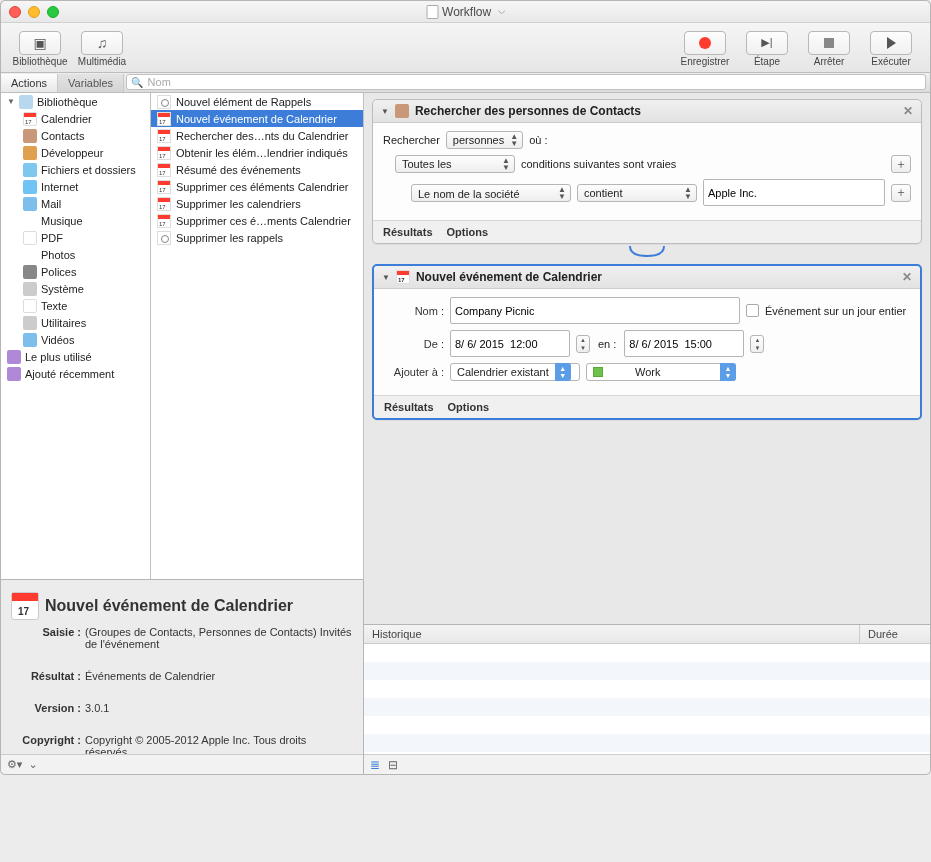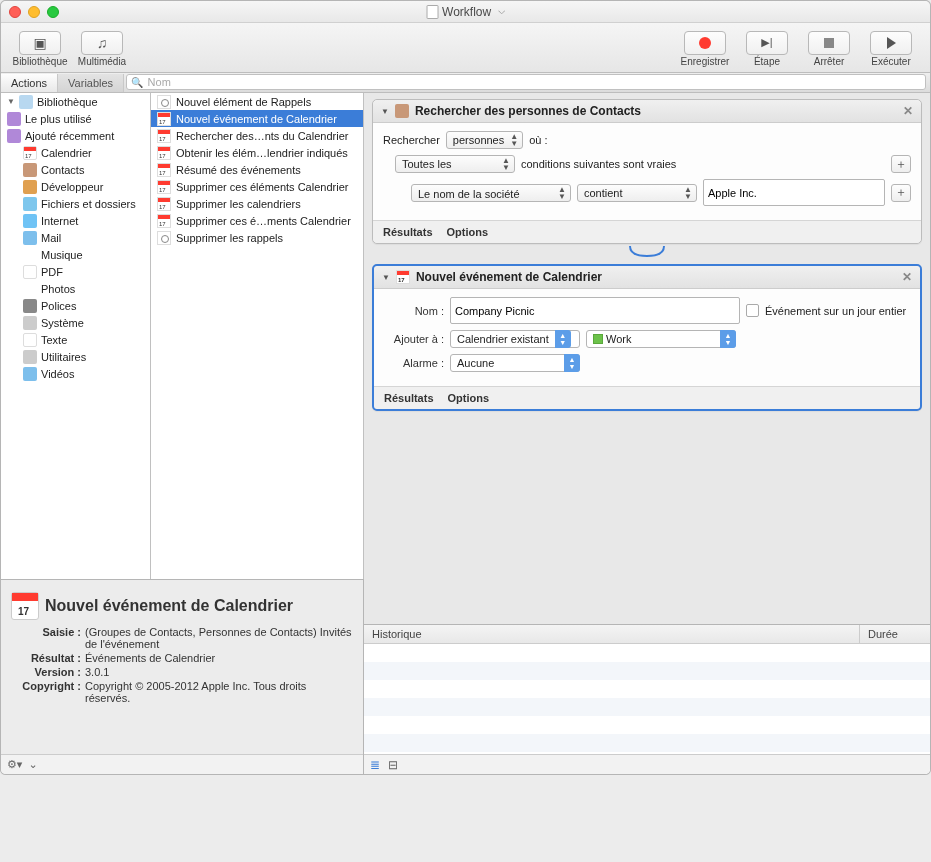--- a/index.html
+++ b/index.html
@@ -105,21 +105,21 @@
 .log-body { flex:1; background:repeating-linear-gradient(#fff 0, #fff 18px, #f3f6fa 18px, #f3f6fa 36px); }
 .log-foot { height:20px; border-top:1px solid #ccc; background:#f2f2f2; display:flex; align-items:center; padding:0 6px; gap:8px; font-size:12px; color:#666; }
 
 
 .desc-panel { position: absolute; left:0; bottom:0; width:363px; height:195px; background:#ececec; border-top:1px solid #b5b5b5; border-right:1px solid #b5b5b5; padding:8px 10px 22px; font-size:11px; color:#333; }
 .desc-panel h2 { font-size:16px; font-weight:bold; margin:4px 0 6px; display:flex; align-items:center; gap:6px; }
 .desc-panel .big-icon { width:28px; height:28px; background:#fff; border:1px solid #ccc; border-radius:3px; position:relative; }
 .desc-panel .big-icon::after { content:""; position:absolute; top:0; left:0; right:0; height:8px; background:#ff3b30; }
 .desc-panel .big-icon::before { content:"17"; position:absolute; bottom:2px; left:6px; font-size:10px; color:#333; }
 .desc-panel p { line-height:1.3; margin-bottom:4px; }
-.desc-panel dl { display:grid; grid-template-columns: 70px 1fr; gap:2px 4px; font-size:11px; }
+.desc-panel dl { display:grid; grid-template-columns: 70px 1fr; gap:20px 4px; font-size:11px; }
 .desc-panel dt { font-weight:bold; text-align:right; }
 .desc-foot { position:absolute; bottom:0; left:0; right:0; height:20px; border-top:1px solid #ccc; background:#f2f2f2; display:flex; align-items:center; padding:0 6px; gap:6px; color:#666; }
 .green-tag { width:10px; height:10px; background:#6cc24a; border:1px solid #5aa83c; display:inline-block; margin-right:3px; }
 </style>
 </head>
 <body>
 
 <div class="window">
 
   <div class="titlebar">
@@ -185,100 +185,100 @@
   </div>
 
   <div class="main">
 
     <div class="sidebar-col">
       <div class="lib-row">
         <span class="disclosure">▼</span>
         <span class="lib-icon icon-folder"></span>
         <span>Bibliothèque</span>
       </div>
+      <div id="lib-cats">
+          <div class="lib-row">
+            <span class="indent"></span>
+            <span class="lib-icon icon-cal"></span>
+            <span>Calendrier</span>
+          </div>
+          <div class="lib-row">
+            <span class="indent"></span>
+            <span class="lib-icon icon-contacts"></span>
+            <span>Contacts</span>
+          </div>
+          <div class="lib-row">
+            <span class="indent"></span>
+            <span class="lib-icon icon-dev"></span>
+            <span>Développeur</span>
+          </div>
+          <div class="lib-row">
+            <span class="indent"></span>
+            <span class="lib-icon icon-files"></span>
+            <span>Fichiers et dossiers</span>
+          </div>
+          <div class="lib-row">
+            <span class="indent"></span>
+            <span class="lib-icon icon-internet"></span>
+            <span>Internet</span>
+          </div>
+          <div class="lib-row">
+            <span class="indent"></span>
+            <span class="lib-icon icon-mail"></span>
+            <span>Mail</span>
+          </div>
+          <div class="lib-row">
+            <span class="indent"></span>
+            <span class="lib-icon icon-music"></span>
+            <span>Musique</span>
+          </div>
+          <div class="lib-row">
+            <span class="indent"></span>
+            <span class="lib-icon icon-pdf"></span>
+            <span>PDF</span>
+          </div>
+          <div class="lib-row">
+            <span class="indent"></span>
+            <span class="lib-icon icon-photos"></span>
+            <span>Photos</span>
+          </div>
+          <div class="lib-row">
+            <span class="indent"></span>
+            <span class="lib-icon icon-fonts"></span>
+            <span>Polices</span>
+          </div>
+          <div class="lib-row">
+            <span class="indent"></span>
+            <span class="lib-icon icon-system"></span>
+            <span>Système</span>
+          </div>
+          <div class="lib-row">
+            <span class="indent"></span>
+            <span class="lib-icon icon-text"></span>
+            <span>Texte</span>
+          </div>
+          <div class="lib-row">
+            <span class="indent"></span>
+            <span class="lib-icon icon-utils"></span>
+            <span>Utilitaires</span>
+          </div>
+          <div class="lib-row">
+            <span class="indent"></span>
+            <span class="lib-icon icon-videos"></span>
+            <span>Vidéos</span>
+          </div>
+        </div>
       <div id="lib-smart">
           <div class="lib-row">
             <span class="lib-icon icon-purple"></span>
             <span>Le plus utilisé</span>
           </div>
           <div class="lib-row">
             <span class="lib-icon icon-purple"></span>
             <span>Ajouté récemment</span>
-          </div>
-        </div>
-      <div id="lib-cats">
-          <div class="lib-row">
-            <span class="indent"></span>
-            <span class="lib-icon icon-cal"></span>
-            <span>Calendrier</span>
-          </div>
-          <div class="lib-row">
-            <span class="indent"></span>
-            <span class="lib-icon icon-contacts"></span>
-            <span>Contacts</span>
-          </div>
-          <div class="lib-row">
-            <span class="indent"></span>
-            <span class="lib-icon icon-dev"></span>
-            <span>Développeur</span>
-          </div>
-          <div class="lib-row">
-            <span class="indent"></span>
-            <span class="lib-icon icon-files"></span>
-            <span>Fichiers et dossiers</span>
-          </div>
-          <div class="lib-row">
-            <span class="indent"></span>
-            <span class="lib-icon icon-internet"></span>
-            <span>Internet</span>
-          </div>
-          <div class="lib-row">
-            <span class="indent"></span>
-            <span class="lib-icon icon-mail"></span>
-            <span>Mail</span>
-          </div>
-          <div class="lib-row">
-            <span class="indent"></span>
-            <span class="lib-icon icon-music"></span>
-            <span>Musique</span>
-          </div>
-          <div class="lib-row">
-            <span class="indent"></span>
-            <span class="lib-icon icon-pdf"></span>
-            <span>PDF</span>
-          </div>
-          <div class="lib-row">
-            <span class="indent"></span>
-            <span class="lib-icon icon-photos"></span>
-            <span>Photos</span>
-          </div>
-          <div class="lib-row">
-            <span class="indent"></span>
-            <span class="lib-icon icon-fonts"></span>
-            <span>Polices</span>
-          </div>
-          <div class="lib-row">
-            <span class="indent"></span>
-            <span class="lib-icon icon-system"></span>
-            <span>Système</span>
-          </div>
-          <div class="lib-row">
-            <span class="indent"></span>
-            <span class="lib-icon icon-text"></span>
-            <span>Texte</span>
-          </div>
-          <div class="lib-row">
-            <span class="indent"></span>
-            <span class="lib-icon icon-utils"></span>
-            <span>Utilitaires</span>
-          </div>
-          <div class="lib-row">
-            <span class="indent"></span>
-            <span class="lib-icon icon-videos"></span>
-            <span>Vidéos</span>
           </div>
         </div>
     </div>
 
     <div class="actions-col" id="actions-list">
         <div class="action-row">
           <span class="action-icon reminder"></span>
           <span>Nouvel élément de Rappels</span>
         </div>
         <div class="action-row selected">
@@ -388,41 +388,45 @@
             <span class="close-x">✕</span>
           </div>
           <div class="wf-body">
             <div class="wf-row">
               <span class="wf-label">Nom :</span>
               <input class="text-input" style="width: 290px;" value="Company Picnic">
               <span class="checkbox-like"></span>
               <span>Événement sur un jour entier</span>
             </div>
             <div class="wf-row">
+              <span class="wf-label">De :</span>
+              <input class="text-input" style="width: 120px;" value="8/ 6/ 2015  12:00">
+              <span class="stepper">
+                  <span>▲</span>
+                  <span>▼</span>
+                </span>
+              <span style="margin:0 2px;">en :</span>
+              <input class="text-input" style="width: 120px;" value="8/ 6/ 2015  15:00">
+              <span class="stepper">
+                  <span>▲</span>
+                  <span>▼</span>
+                </span>
+            </div>
+            <div class="wf-row">
               <span class="wf-label">Ajouter à :</span>
               <span class="blue-select" style="width:130px;">
                 <span>Calendrier existant</span>
                 <span class="cap">
                     <span>▲</span>
                     <span>▼</span>
                   </span>
               </span>
-              <span class="blue-select" style="width:150px;">
+              <span class="blue-select" style="width:150px;gap:29px;">
                 <span class="green-tag"></span>
                 <span>Work</span>
-                <span class="cap" style="margin-left:auto;">
-                    <span>▲</span>
-                    <span>▼</span>
-                  </span>
-              </span>
-            </div>
-            <div class="wf-row">
-              <span class="wf-label">Alarme :</span>
-              <span class="blue-select" style="width:130px;">
-                <span>Aucune</span>
                 <span class="cap" style="margin-left:auto;">
                     <span>▲</span>
                     <span>▼</span>
                   </span>
               </span>
             </div>
           </div>
           <div class="wf-footer">
             <span>Résultats</span>
             <span>Options</span>

